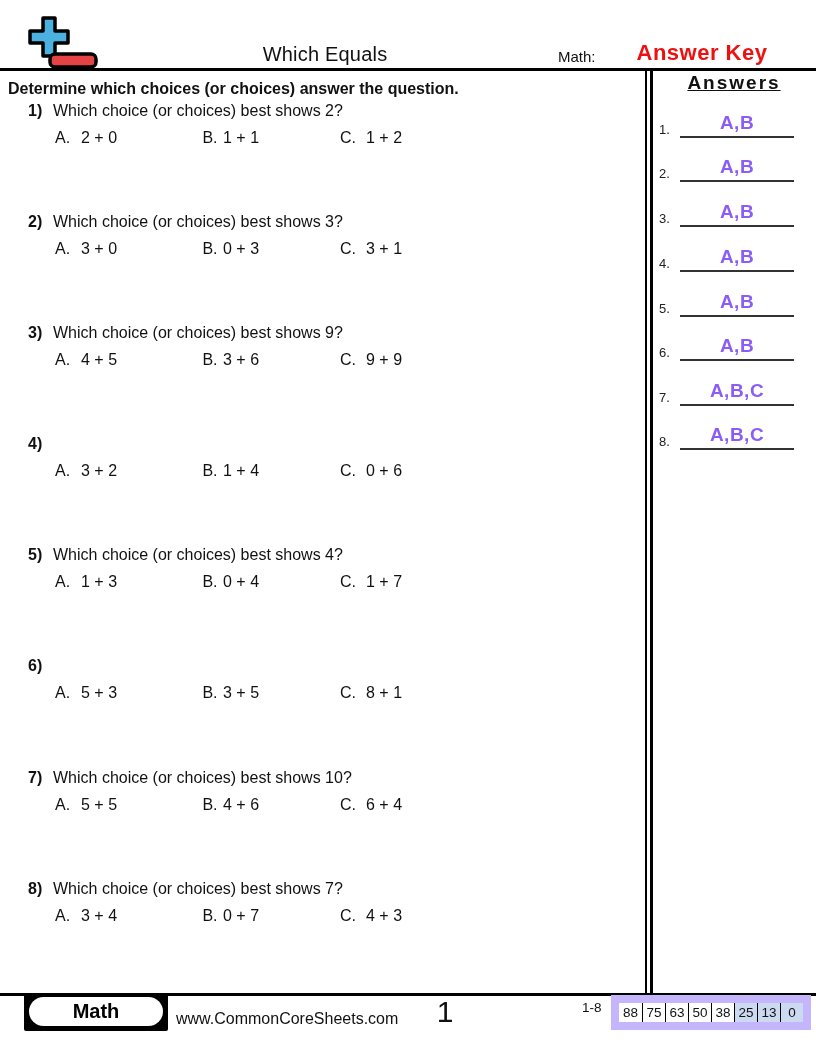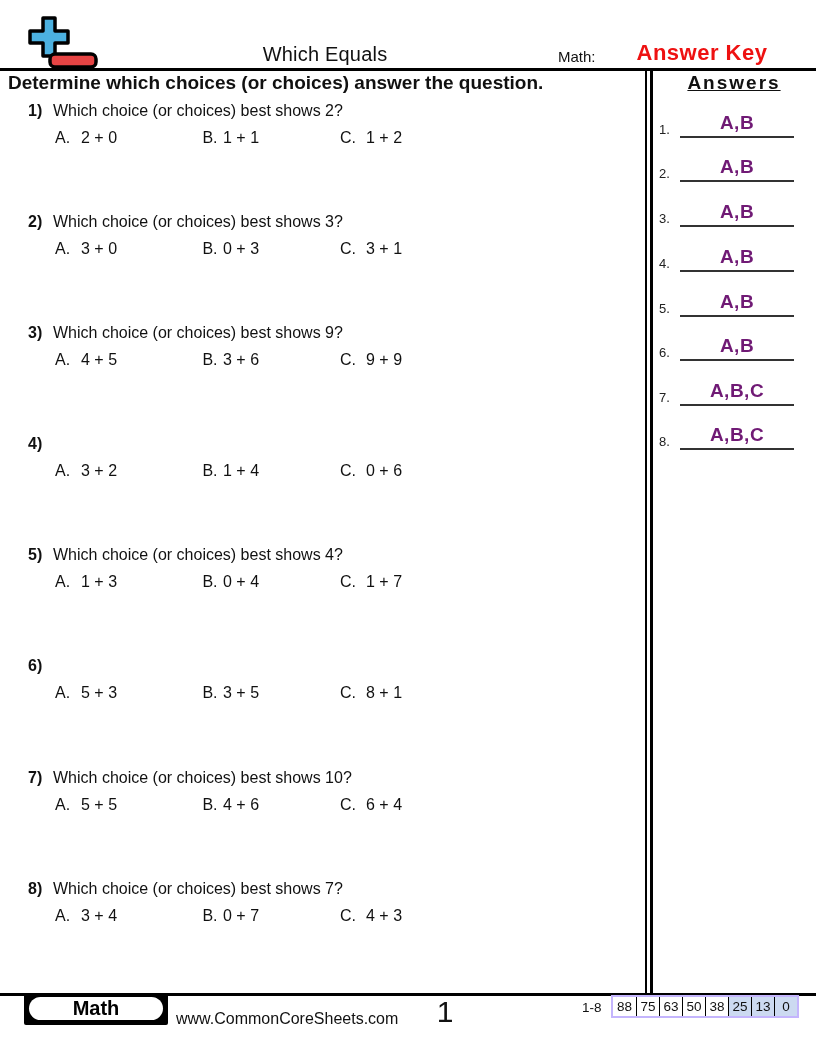--- a/index.html
+++ b/index.html
@@ -9,21 +9,21 @@
   
   .logo { position:absolute; left:26px; top:13px; width:84px; height:58px; }
   .page-title { position:absolute; left:0; top:43px; width:650px; text-align:center;
                 font-size:20px; letter-spacing:0.2px; }
   .name-label { position:absolute; left:558px; top:48px; font-size:15px; }
   .name-value { position:absolute; left:622px; top:40px; width:160px; text-align:center;
                 font-size:22px; font-weight:bold; color:#ee1111; letter-spacing:0.5px; }
   .header-rule { position:absolute; left:0; top:68px; width:816px; height:3px; background:#000; }
 
   
-  .instruction { position:absolute; left:8px; top:72px; font-size:19px; font-weight:bold; }
+  .instruction { position:absolute; left:8px; top:80px; font-size:16px; font-weight:bold; }
 
   .question { position:absolute; left:28px; width:610px; }
   .q-row1 { display:flex; font-size:16px; line-height:21px; }
   .q-num { font-weight:bold; width:25px; flex:none; }
   .q-choices { position:relative; height:22px; margin-top:8px; font-size:16px; }
   .choice { position:absolute; top:0; white-space:nowrap; }
   .choice-a { left:27px; } .choice-b { left:169px;text-align:center; } .choice-c { left:312px; }
   .c-label { display:inline-block; min-width:26px; }
 
   .q0 { top:100px; } .q1 { top:211px; } .q2 { top:322px; } .q3 { top:433px; }
@@ -32,35 +32,35 @@
   
   .divider-thin  { position:absolute; left:645px; top:70px; width:2px; height:923px; background:#000; }
   .divider-thick { position:absolute; left:650px; top:70px; width:3px; height:923px; background:#000; }
   .answers-title { position:absolute; left:655px; top:72px; width:158px; text-align:center;
                    font-size:19px; font-weight:bold; text-decoration:underline; letter-spacing:2px; }
 
   .answer-row { position:absolute; left:658px; width:140px; height:32px; }
   .ans-num { position:absolute; left:1px; bottom:1px; font-size:13px; color:#222; }
   .ans-blank { position:absolute; left:22px; bottom:0; width:114px; height:32px;
                border-bottom:2px solid #333; display:flex; align-items:flex-end; justify-content:center; }
-  .ans-value { font-size:19px; font-weight:bold; color:#701a75; letter-spacing:0.5px; padding-bottom:2px; }
+  .ans-value { font-size:19px; font-weight:bold; color:#8b5cf6; letter-spacing:0.5px; padding-bottom:2px; }
   .a0 { top:106px; } .a1 { top:150px; } .a2 { top:195px; } .a3 { top:240px; }
   .a4 { top:285px; } .a5 { top:329px; } .a6 { top:374px; } .a7 { top:418px; }
 
   
   .footer-rule { position:absolute; left:0; top:993px; width:816px; height:3px; background:#000; }
-  .math-badge { position:absolute; left:24px; top:993px; width:144px; height:32px; background:#000;
+  .math-badge { position:absolute; left:24px; top:993px; width:144px; height:38px; background:#000;
                 border-radius:2px; }
   .math-pill { position:absolute; left:5px; top:4px; right:5px; bottom:5px; background:#fff;
                border-radius:15px; display:flex; align-items:center; justify-content:center; }
   .math-pill span { font-size:20px; font-weight:bold; color:#000; }
   .website { position:absolute; left:176px; top:1010px; font-size:16px; }
   .page-number { position:absolute; left:408px; top:995px; width:74px; text-align:center; font-size:30px; }
   .score-range { position:absolute; left:582px; top:1000px; font-size:13.5px; }
-  .score-grid { position:absolute; left:611px; top:995px; display:flex; border:2px solid #c4b5fd; background:#fff; }
+  .score-grid { position:absolute; left:611px; top:995px; display:flex; border:8px solid #c4b5fd; background:#fff; }
   .score-cell { width:23px; height:19px; line-height:19px; text-align:center; font-size:13.5px;
                 border-left:1.5px solid #000; }
   .score-cell:first-child { border-left:none; }
   .score-cell.hl { background:#ccdaf1; }
 </style>
 </head>
 <body>
 
 <div class="logo">
   <svg width="84" height="58" viewBox="0 0 84 58">

